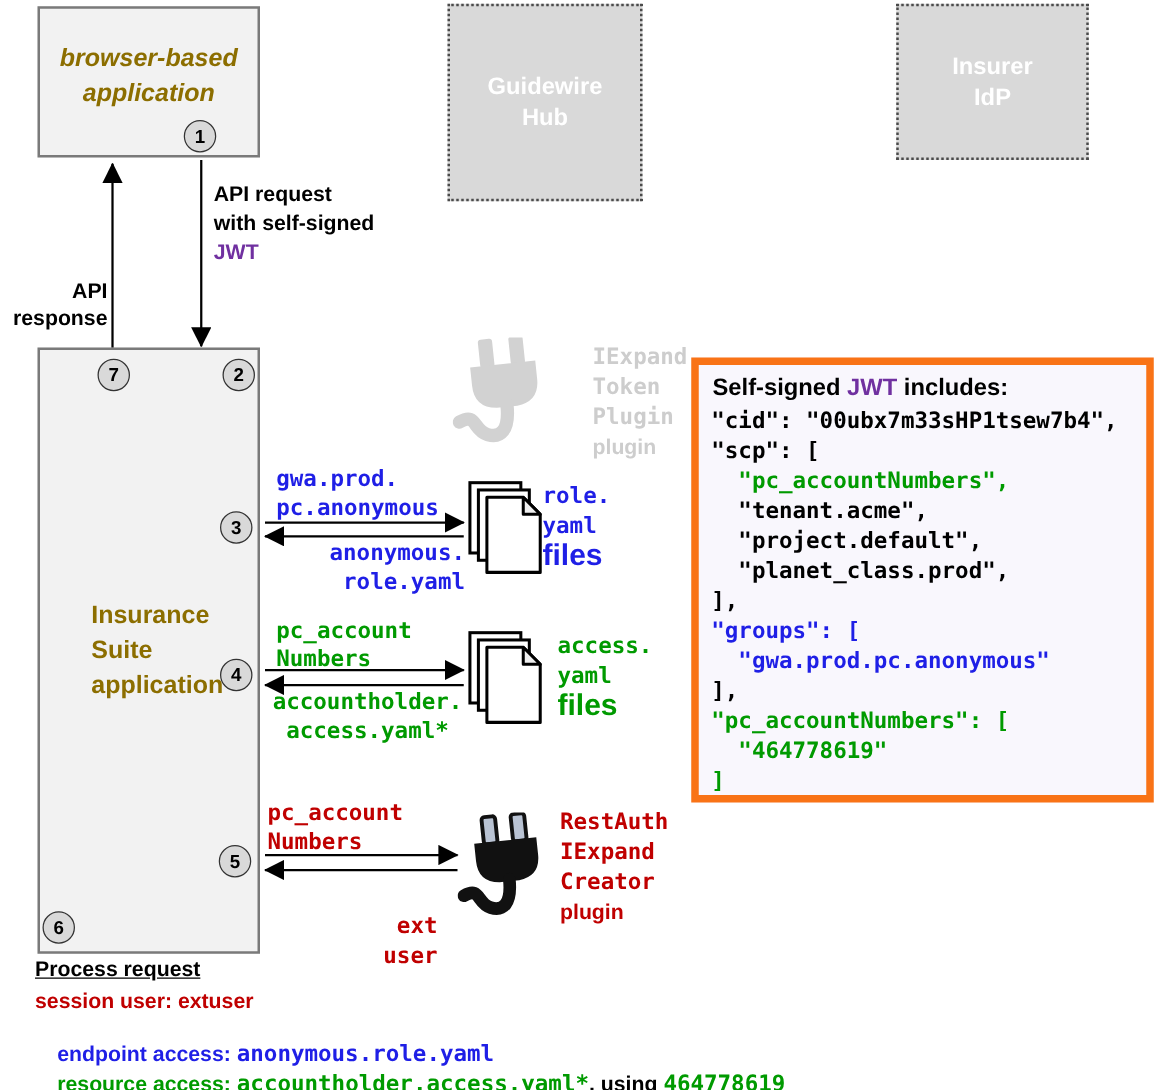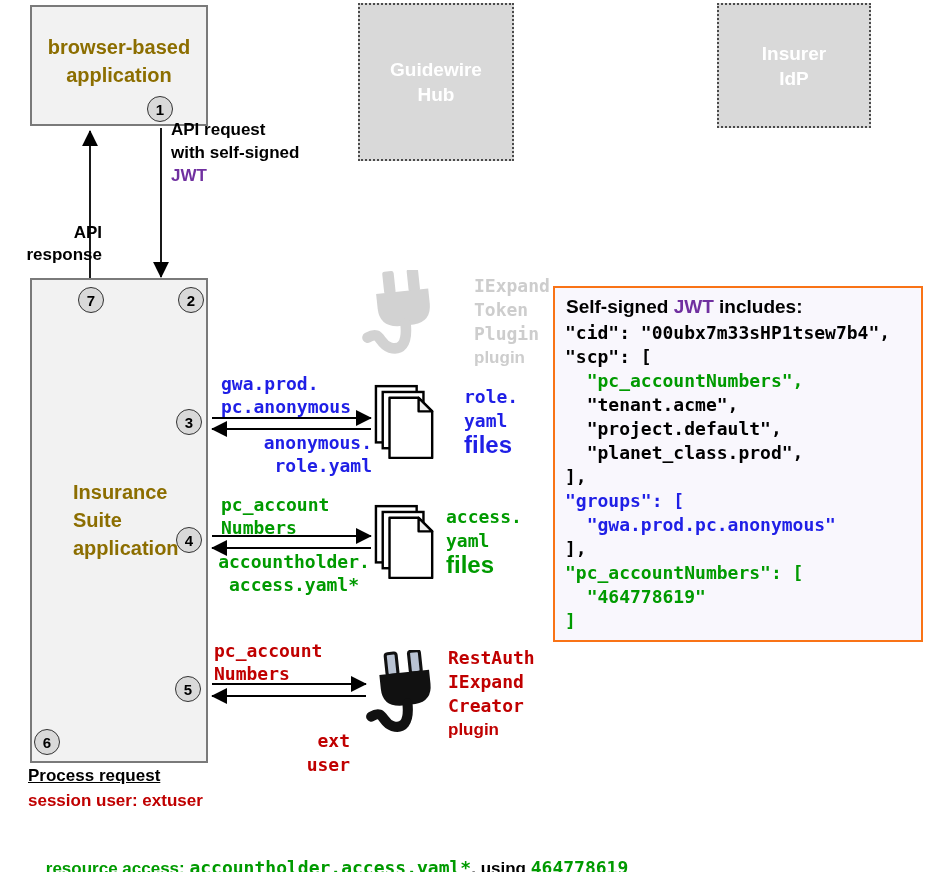--- a/index.html
+++ b/index.html
@@ -9,34 +9,34 @@
     --dred:#c00000;
     --purple:#7030a0;
     --muted:#cdcdcd;
     --boxfill:#f2f2f2;
     --boxline:#7a7a7a;
   }
   *{margin:0;padding:0;box-sizing:border-box;}
   body{background:#fff;font-family:"Liberation Sans",sans-serif;}
   .canvas{position:relative;width:931px;height:872px;background:#fff;overflow:hidden;}
   .abs{position:absolute;}
-  .node{background:var(--boxfill);border:2px solid var(--boxline);}
+  .node{background:var(--boxfill);border:2px solid var(--boxline);font-style:italic;}
   .node-title{color:var(--olive);font-weight:bold;font-size:20px;line-height:28px;text-align:center;}
   .dotted-node{background:#d9d9d9;border:2px dotted #4a4a4a;display:flex;flex-direction:column;
     align-items:center;justify-content:center;color:#fff;font-weight:bold;font-size:19px;line-height:25px;}
   .badge{width:26px;height:26px;border-radius:50%;background:#d9d9d9;border:1.5px solid #333;
     display:flex;align-items:center;justify-content:center;font-weight:bold;font-size:15px;color:#000;z-index:4;}
   .mono{font-family:"DejaVu Sans Mono",monospace;font-weight:bold;font-size:18px;}
   .sansb{font-weight:bold;font-size:17px;color:#000;}
   .lbl{line-height:23px;}
   .blue{color:var(--blue);} .green{color:var(--green);} .dred{color:var(--dred);}
   .purple{color:var(--purple);} .muted{color:var(--muted);margin-left:27px;}
   .files-word{font-weight:bold;font-size:24px;}
   .arrows{position:absolute;left:0;top:0;z-index:3;pointer-events:none;}
-  .jwt-panel{background:#f9f7fd;border:2px solid #f97316;padding:6px 10px 4px 10px;}
+  .jwt-panel{background:#f9f7fd;border:6px solid #f97316;padding:6px 10px 4px 10px;}
   .jwt-title{font-weight:bold;font-size:19px;color:#000;margin:2px 0 3px 1px;}
   .jwt-line{white-space:pre;font-family:"DejaVu Sans Mono",monospace;font-weight:bold;
     font-size:18px;line-height:24px;color:#000;}
   .jwt-line[data-color="green"]{color:var(--green);}
   .jwt-line[data-color="blue"]{color:var(--blue);}
   .footer-line{white-space:pre;}
   .u{text-decoration:underline;}
   .lh24{line-height:24px;}
 </style>
 </head>
@@ -85,27 +85,27 @@
   </div>
 
   <div class="abs badge" style="left:147px;top:96px;">1</div>
   <div class="abs badge" style="left:178px;top:287px;">2</div>
   <div class="abs badge" style="left:176px;top:409px;">3</div>
   <div class="abs badge" style="left:176px;top:527px;">4</div>
   <div class="abs badge" style="left:175px;top:676px;">5</div>
   <div class="abs badge" style="left:34px;top:729px;">6</div>
   <div class="abs badge" style="left:78px;top:287px;">7</div>
 
-  <div class="abs sansb lbl" style="left:171px;top:118px;">
+  <div class="abs sansb lbl" style="left:171px;top:144px;">
     <div>API request</div>
     <div>with self-signed</div>
     <div class="purple">JWT</div>
   </div>
 
-  <div class="abs sansb" style="left:4px;top:222px;width:82px;text-align:right;line-height:22px;margin-left:16px;">
+  <div class="abs sansb" style="left:4px;top:222px;width:82px;text-align:right;line-height:22px;">
     <div>API</div>
     <div>response</div>
   </div>
 
   <svg class="abs" style="left:362px;top:270px;" width="82" height="90" viewBox="0 0 100 110">
     <g transform="rotate(-6 50 55)" fill="#d2d2d2">
       <rect x="30" y="0" width="14" height="28" rx="3"></rect>
       <rect x="60" y="0" width="14" height="28" rx="3"></rect>
       <path d="M20,26 h64 v18 q0,22 -22,24 h-20 q-22,-2 -22,-24 z"></path>
       <path d="M52,66 C52,92 42,98 30,93 C16,87 22,70 4,78" fill="none" stroke="#d2d2d2" stroke-width="13" stroke-linecap="round"></path>
@@ -125,21 +125,21 @@
   <div class="abs mono blue lbl" style="left:212px;top:431px;width:160px;text-align:right;">
     <div>anonymous.</div>
     <div>role.yaml</div>
   </div>
   <svg class="abs" style="left:374px;top:383px;" width="64" height="80" viewBox="0 0 66 80">
     <rect x="2" y="2" width="42" height="58" fill="#fff" stroke="#000" stroke-width="2.5"></rect>
     <rect x="9" y="8" width="42" height="58" fill="#fff" stroke="#000" stroke-width="2.5"></rect>
     <path d="M16,14 h30 l14,14 v48 h-44 z" fill="#fff" stroke="#000" stroke-width="2.5" stroke-linejoin="round"></path>
     <path d="M46,14 v14 h14 z" fill="#efefef" stroke="#000" stroke-width="2.5" stroke-linejoin="round"></path>
   </svg>
-  <div class="abs blue lh24" style="left:464px;top:385px;">
+  <div class="abs blue lh24" style="left:434px;top:385px;">
     <div class="mono">role.</div>
     <div class="mono">yaml</div>
     <div class="files-word">files</div>
   </div>
 
   <div class="abs mono green lbl" style="left:221px;top:493px;">
     <div>pc_account</div>
     <div>Numbers</div>
   </div>
   <div class="abs mono green lbl" style="left:210px;top:550px;width:168px;text-align:center;">
@@ -195,17 +195,20 @@
     <div class="jwt-line" data-color="blue">"groups": [</div>
     <div class="jwt-line" data-color="blue">  "gwa.prod.pc.anonymous"</div>
     <div class="jwt-line" data-color="black">],</div>
     <div class="jwt-line" data-color="green">"pc_accountNumbers": [</div>
     <div class="jwt-line" data-color="green">  "464778619"</div>
     <div class="jwt-line" data-color="green">]</div>
   </div>
 
   <div class="abs sansb u" style="left:28px;top:766px;">Process request</div>
   <div class="abs sansb dred" style="left:28px;top:791px;">session user: extuser</div>
+  <div class="abs footer-line" style="left:28px;top:815px;">
+    <span class="sansb blue">endpoint access: </span><span class="mono blue">anonymous.role.yaml</span>
+  </div>
   <div class="abs footer-line" style="left:28px;top:839px;">
     <span class="sansb green">resource access: </span><span class="mono green">accountholder.access.yaml*</span><span class="sansb">, using </span><span class="mono green">464778619</span>
   </div>
 
 </div>
 
 </body></html>

